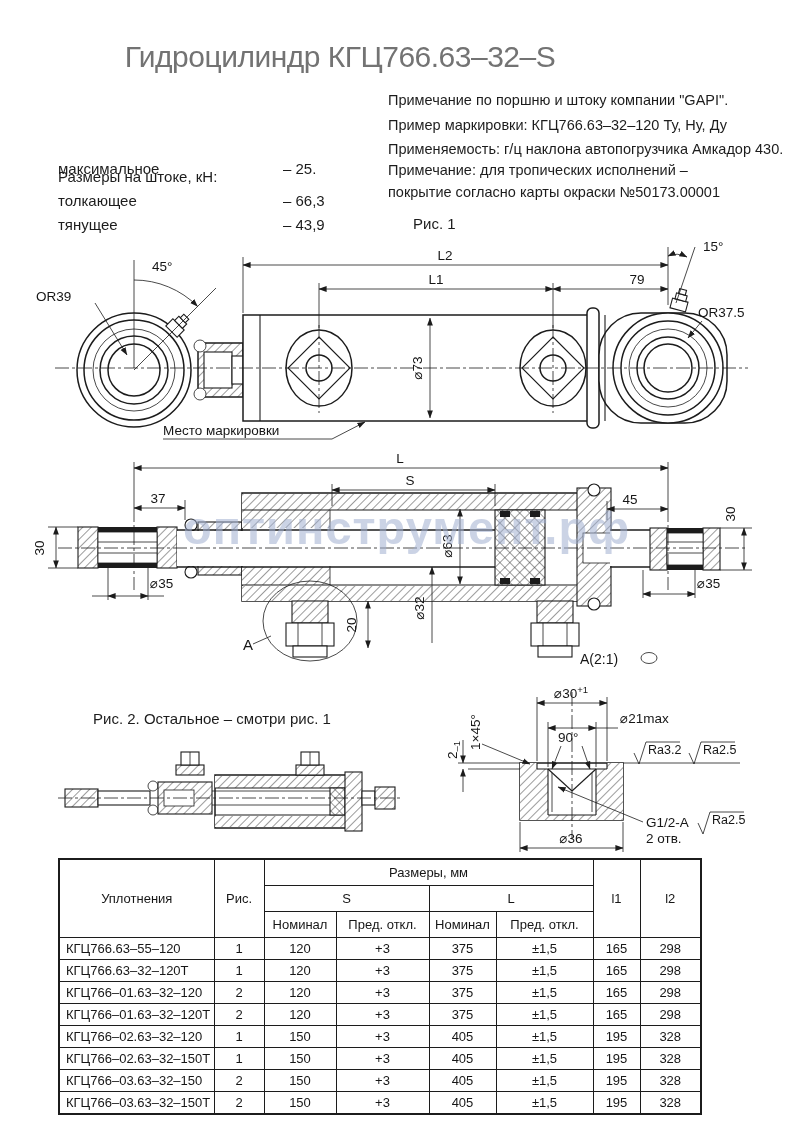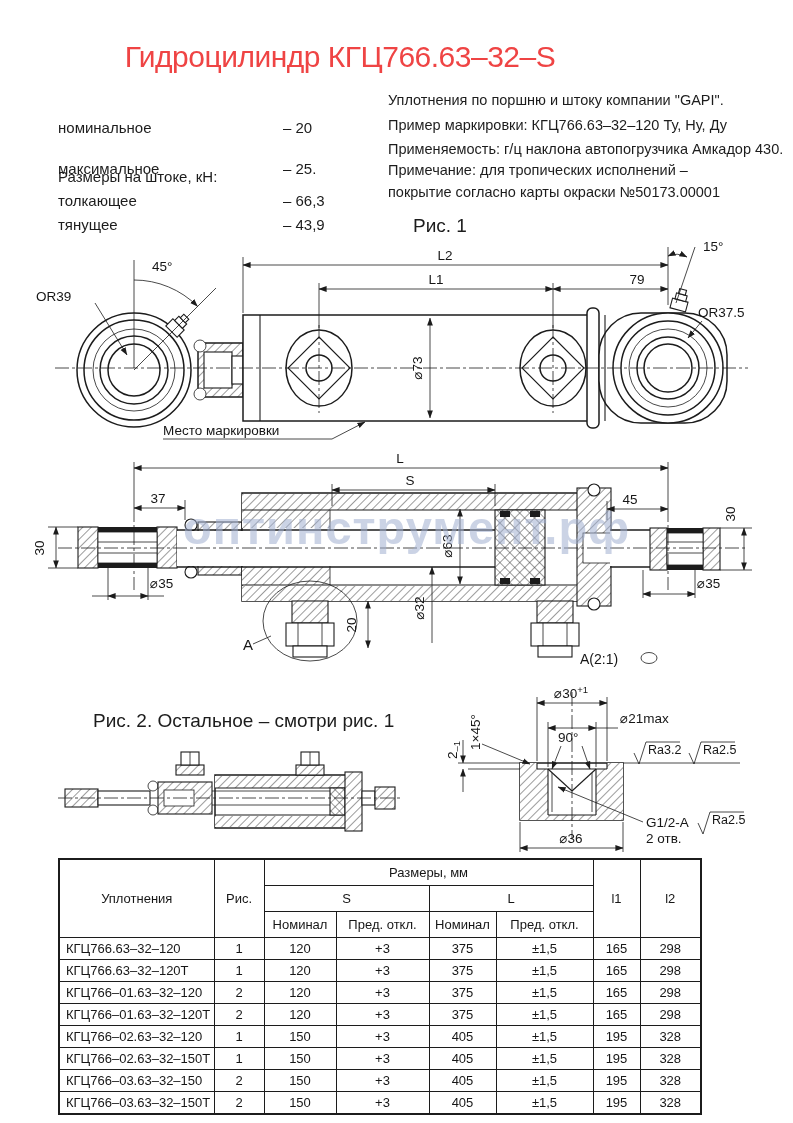--- a/index.html
+++ b/index.html
@@ -1,23 +1,23 @@
 <!DOCTYPE html>
 <html><head>
 <meta charset="utf-8">
 <style>
   html,body{margin:0;padding:0;background:#e8e8e8;}
   #page{position:relative;width:793px;height:1123px;background:#ffffff;overflow:hidden;
         font-family:"Liberation Sans","DejaVu Sans",sans-serif;color:#161616;}
   .abs{position:absolute;}
-  #title{top:40px;left:0;width:680px;text-align:center;font-size:30px;letter-spacing:-0.5px;color:#ef4444;}
+  #title{top:40px;left:0;width:680px;text-align:center;font-size:30px;letter-spacing:-0.5px;color:#737373;}
   .spec-row{left:58px;width:300px;font-size:15px;color:#1c1c1c;white-space:nowrap;}
   .spec-val{position:absolute;left:225px;top:0;}
   .note-line{left:388px;font-size:14.5px;color:#1c1c1c;white-space:nowrap;}
-  .fig-caption{font-size:19px;color:#1c1c1c;white-space:nowrap;}
+  .fig-caption{font-size:15px;color:#1c1c1c;white-space:nowrap;}
   #watermark{top:500px;left:183px;font-size:47px;font-weight:bold;letter-spacing:1px;
              color:rgba(160,174,208,0.55);z-index:6;pointer-events:none;white-space:nowrap;}
   svg{position:absolute;overflow:visible;}
   .ol{fill:none;stroke:#1c1c1c;stroke-width:1.5;}
   .om{fill:none;stroke:#1c1c1c;stroke-width:1.1;}
   .tl{fill:none;stroke:#1c1c1c;stroke-width:0.8;}
   .cl{fill:none;stroke:#1c1c1c;stroke-width:0.8;stroke-dasharray:14 3 3 3;}
   .wf{fill:#ffffff;}
   .dt{font:13.5px "Liberation Sans","DejaVu Sans",sans-serif;fill:#161616;}
   .ds{font:12.5px "Liberation Sans","DejaVu Sans",sans-serif;fill:#161616;}
@@ -28,39 +28,35 @@
   table.dtable td.desig{text-align:left;padding-left:6px;}
   table.dtable tr.hdr td{height:25px;margin-top:28px;}
 </style>
 </head>
 <body>
 
 <div id="page">
 
   <div id="title" class="abs">Гидроцилиндр КГЦ766.63–32–S</div>
 
-  <div class="abs spec-row" style="top:119px">
-    <span>номинальное</span>
-    <span class="spec-val">– 20</span>
-  </div>
   <div class="abs spec-row" style="top:160px">
     <span>максимальное</span>
     <span class="spec-val">– 25.</span>
   </div>
   <div class="abs spec-row" style="top:168px">Размеры на штоке, кН:</div>
   <div class="abs spec-row" style="top:192px">
     <span>толкающее</span>
     <span class="spec-val">– 66,3</span>
   </div>
   <div class="abs spec-row" style="top:216px">
     <span>тянущее</span>
     <span class="spec-val">– 43,9</span>
   </div>
 
-  <div class="abs note-line" style="top:92px">Уплотнения по поршню и штоку компании "GAPI".</div>
+  <div class="abs note-line" style="top:92px">Примечание по поршню и штоку компании "GAPI".</div>
   <div class="abs note-line" style="top:117px">Пример маркировки: КГЦ766.63–32–120 Ту, Ну, Ду</div>
   <div class="abs note-line" style="top:141px">Применяемость: г/ц наклона автопогрузчика Амкадор 430.</div>
   <div class="abs note-line" style="top:162px">Примечание: для тропических исполнений –</div>
   <div class="abs note-line" style="top:184px">покрытие согласно карты окраски №50173.00001</div>
 
   <div class="abs fig-caption" style="top:215px;left:413px">Рис. 1</div>
 
   <div id="watermark" class="abs">оптинструмент.рф</div>
 
   <svg style="left:0;top:235px" width="793" height="245" viewBox="0 0 793 245">
@@ -437,21 +433,21 @@
       <td colspan="2">S</td>
       <td colspan="2">L</td>
     </tr>
     <tr class="hdr">
       <td>Номинал</td>
       <td>Пред. откл.</td>
       <td>Номинал</td>
       <td>Пред. откл.</td>
     </tr>
     <tr>
-      <td class="desig">КГЦ766.63–32–120</td>
+      <td class="desig">КГЦ766.63–55–120</td>
       <td>1</td>
       <td>120</td>
       <td>+3</td>
       <td>375</td>
       <td>±1,5</td>
       <td>165</td>
       <td>298</td>
     </tr>
     <tr>
       <td class="desig">КГЦ766.63–32–120Т</td>

